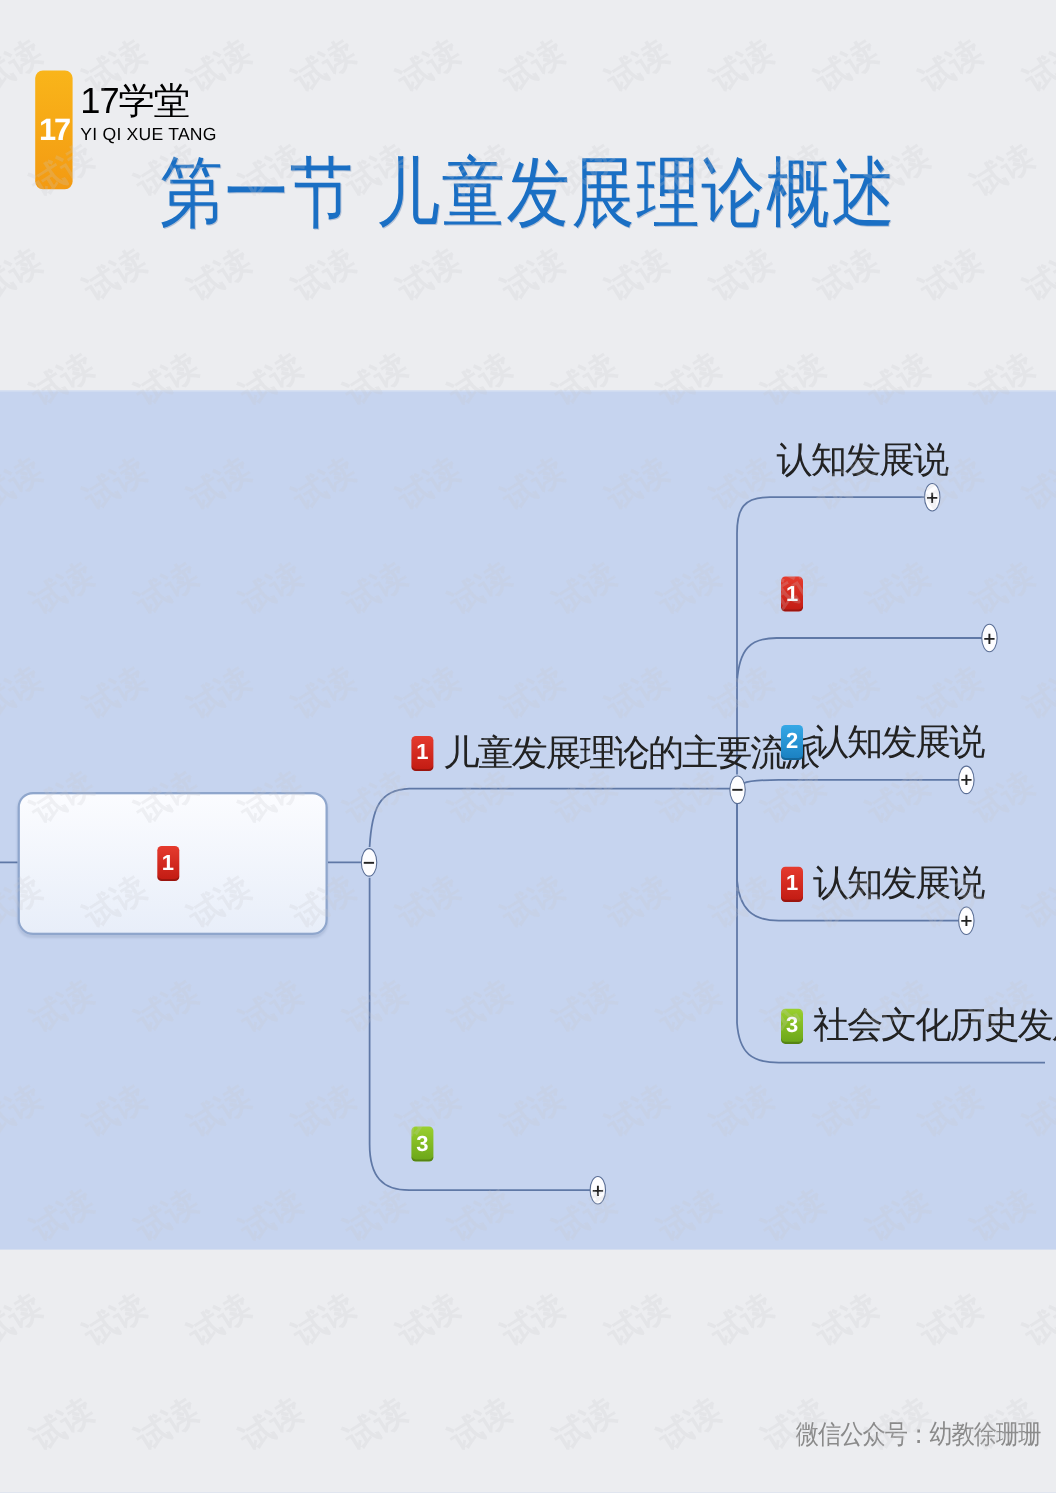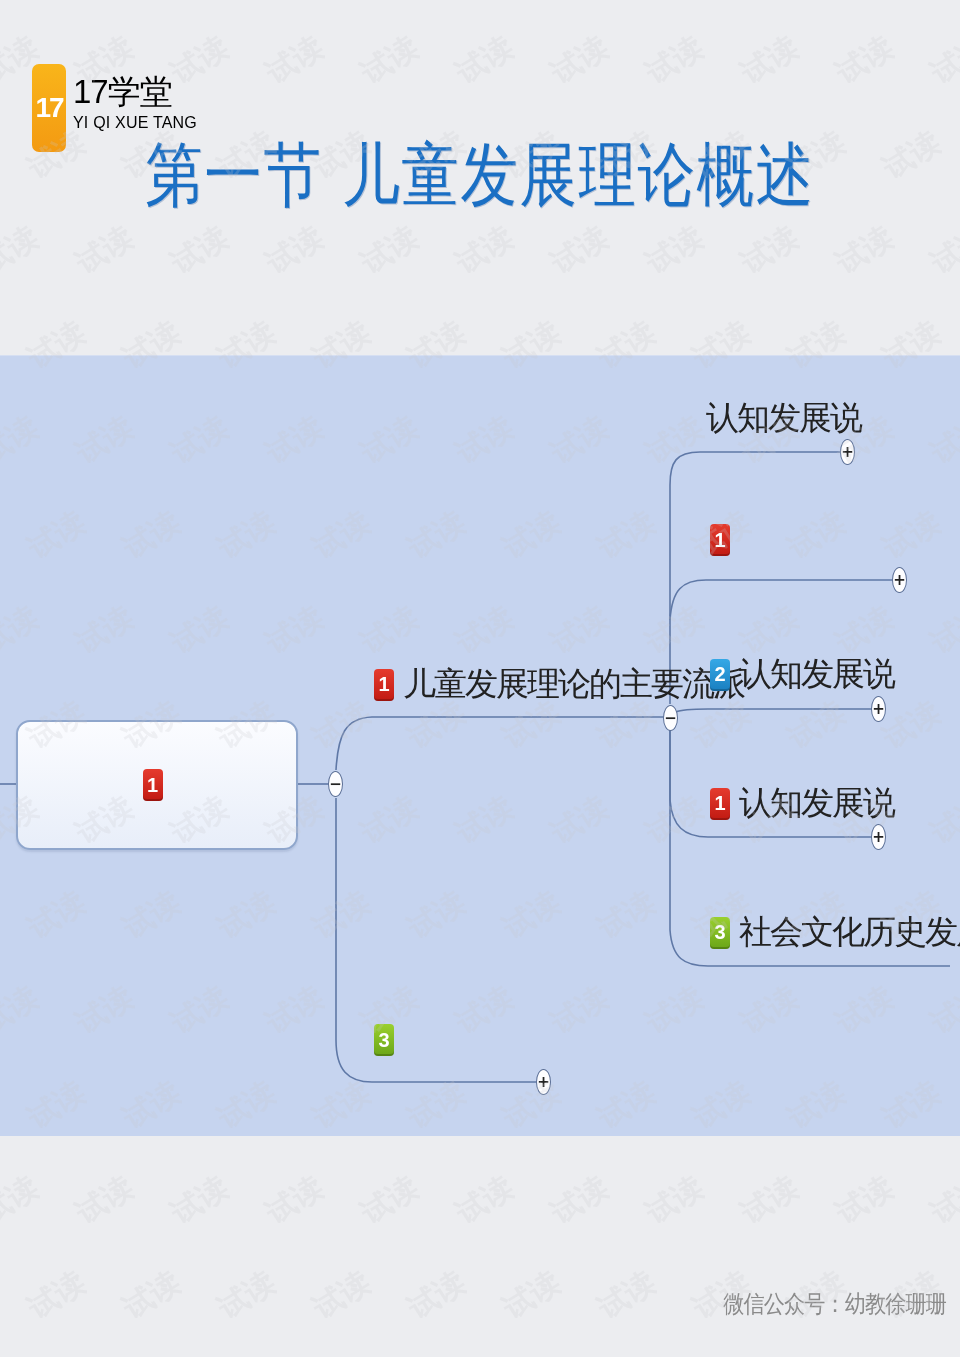--- a/index.html
+++ b/index.html
@@ -9,21 +9,21 @@
       font-family: "DejaVu Sans", "Liberation Sans", sans-serif;
     }
     .watermark-layer { position: absolute; inset: 0; pointer-events: none; z-index: 5; }
     .wm {
       position: absolute; font-size: 30px; color: rgba(200,200,205,0.22);
       transform: rotate(-32deg); font-weight: bold; white-space: nowrap;
     }
     
     .logo { position: absolute; left: 32px; top: 64px; display: flex; align-items: flex-start; }
     .logo-badge {
-      width: 34px; height: 88px; border-radius: 7px;
+      width: 34px; height: 108px; border-radius: 7px;
       background: linear-gradient(180deg, #f9b51a 0%, #f39a12 100%);
       color: #fff; font-weight: bold; font-size: 28px; font-family: "Liberation Sans", sans-serif;
       display: flex; align-items: center; justify-content: center; letter-spacing: -2px;
     }
     .logo-text { margin-left: 7px; margin-top: 10px; color: #000000; }
     .logo-cn { font-size: 33px; line-height: 36px; font-family: "Liberation Sans", sans-serif; letter-spacing: -1px; }
     .logo-en { font-size: 16px; line-height: 14px; margin-top: 6px; letter-spacing: 0.2px; font-family: "Liberation Sans", sans-serif; }
     
     .page-title {
       position: absolute; left: 0; width: 960px; top: 130px; text-align: center;

